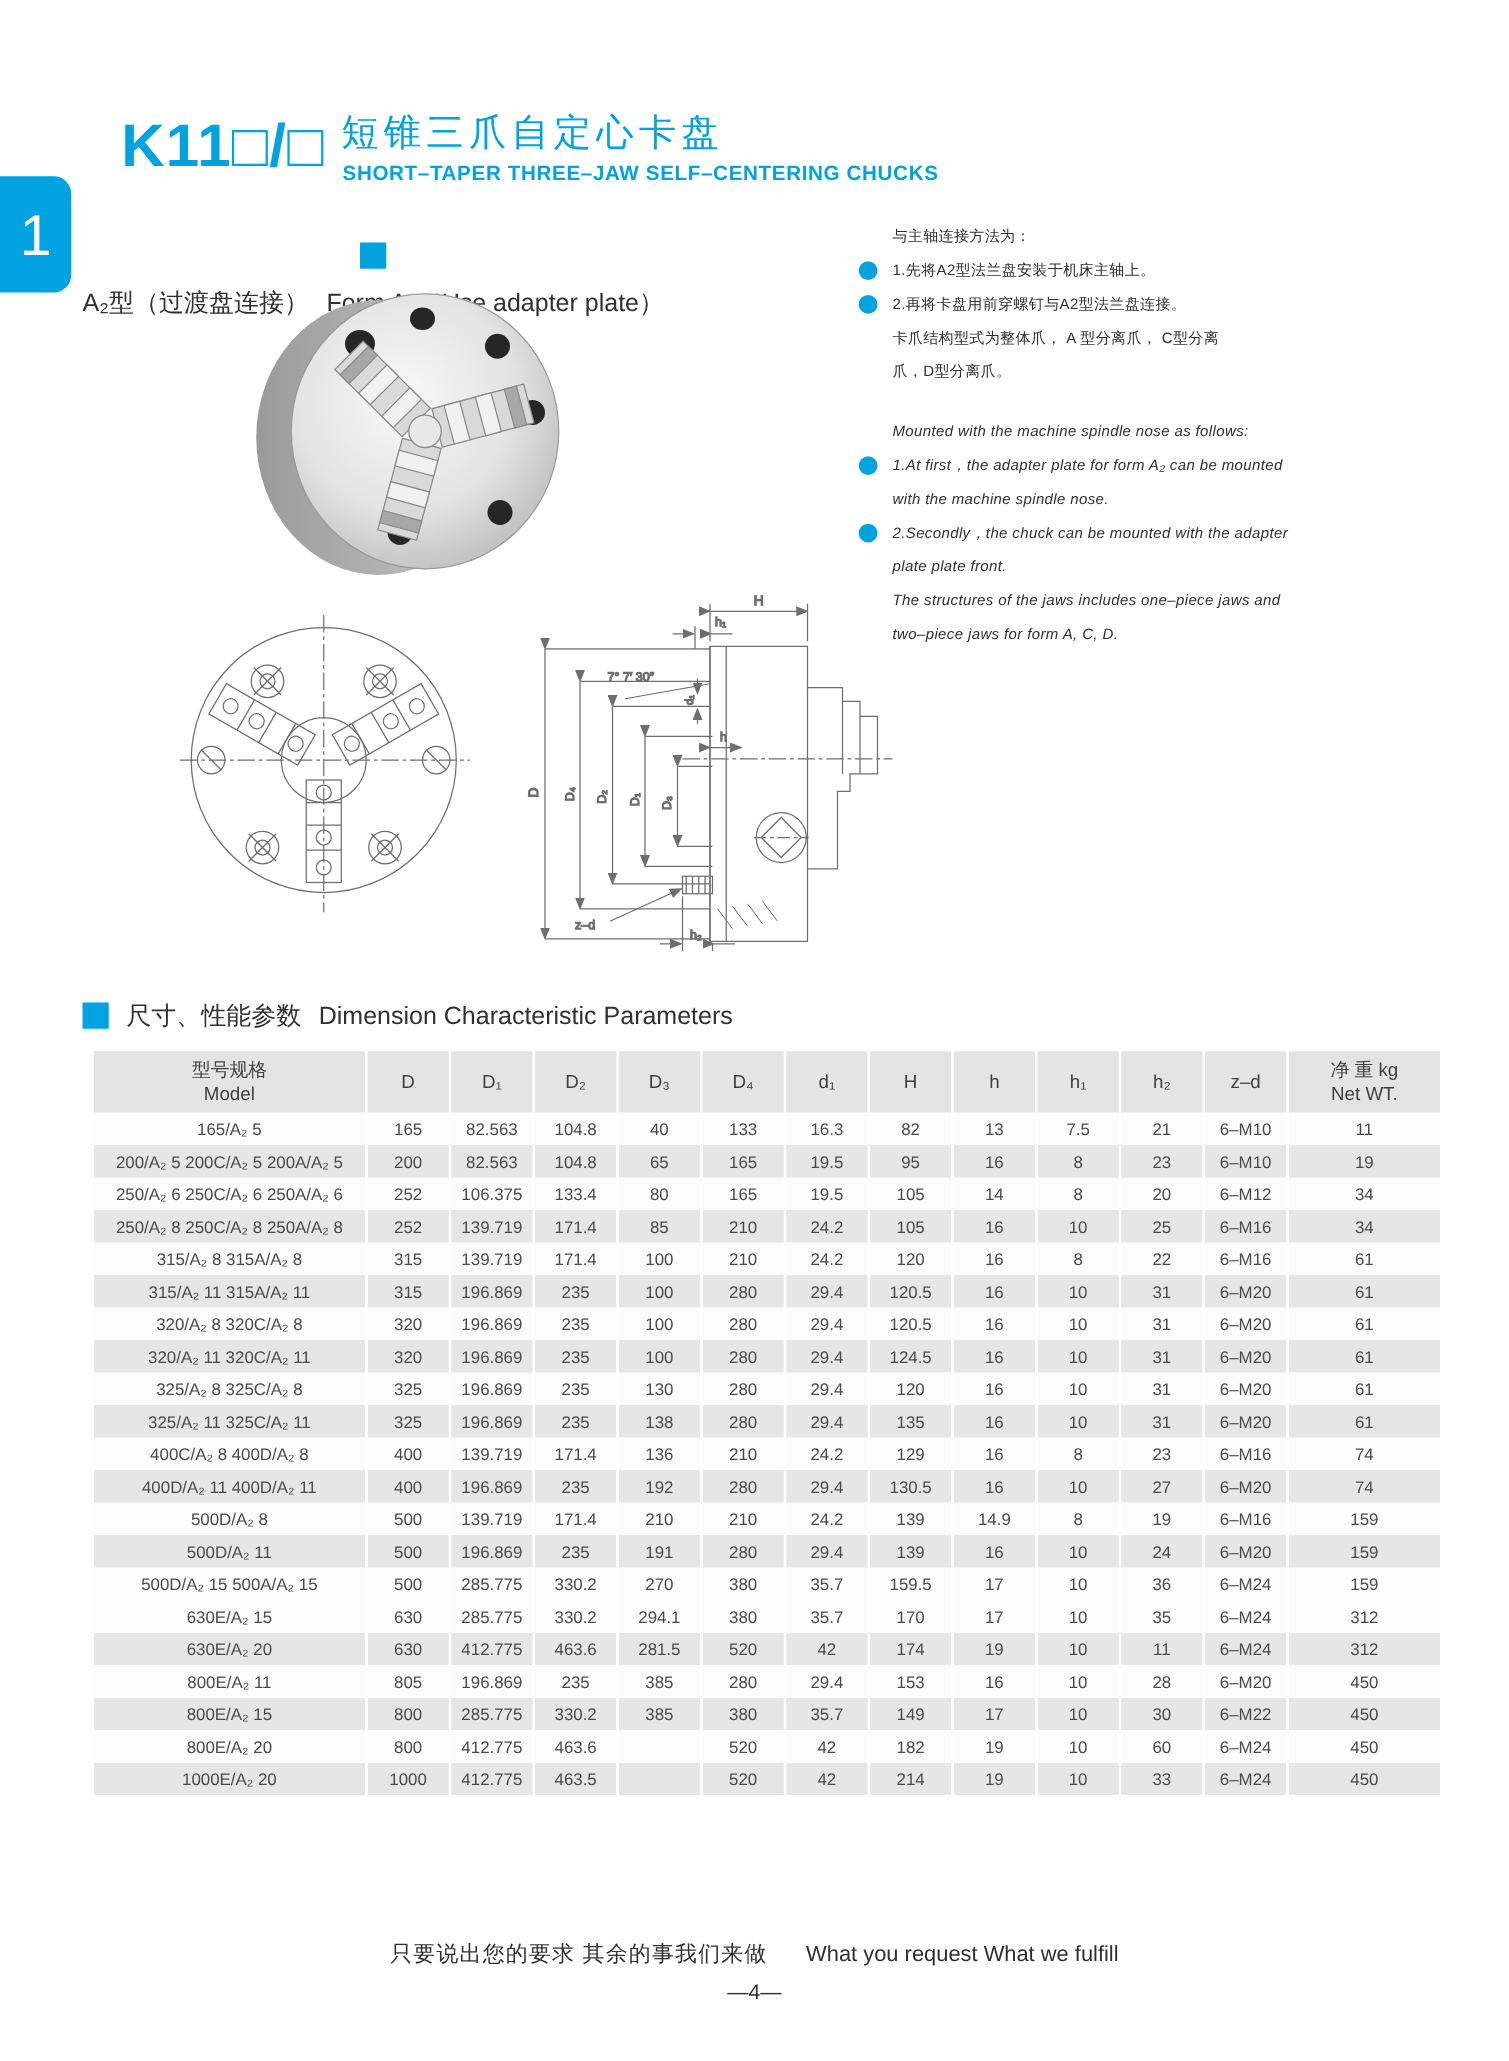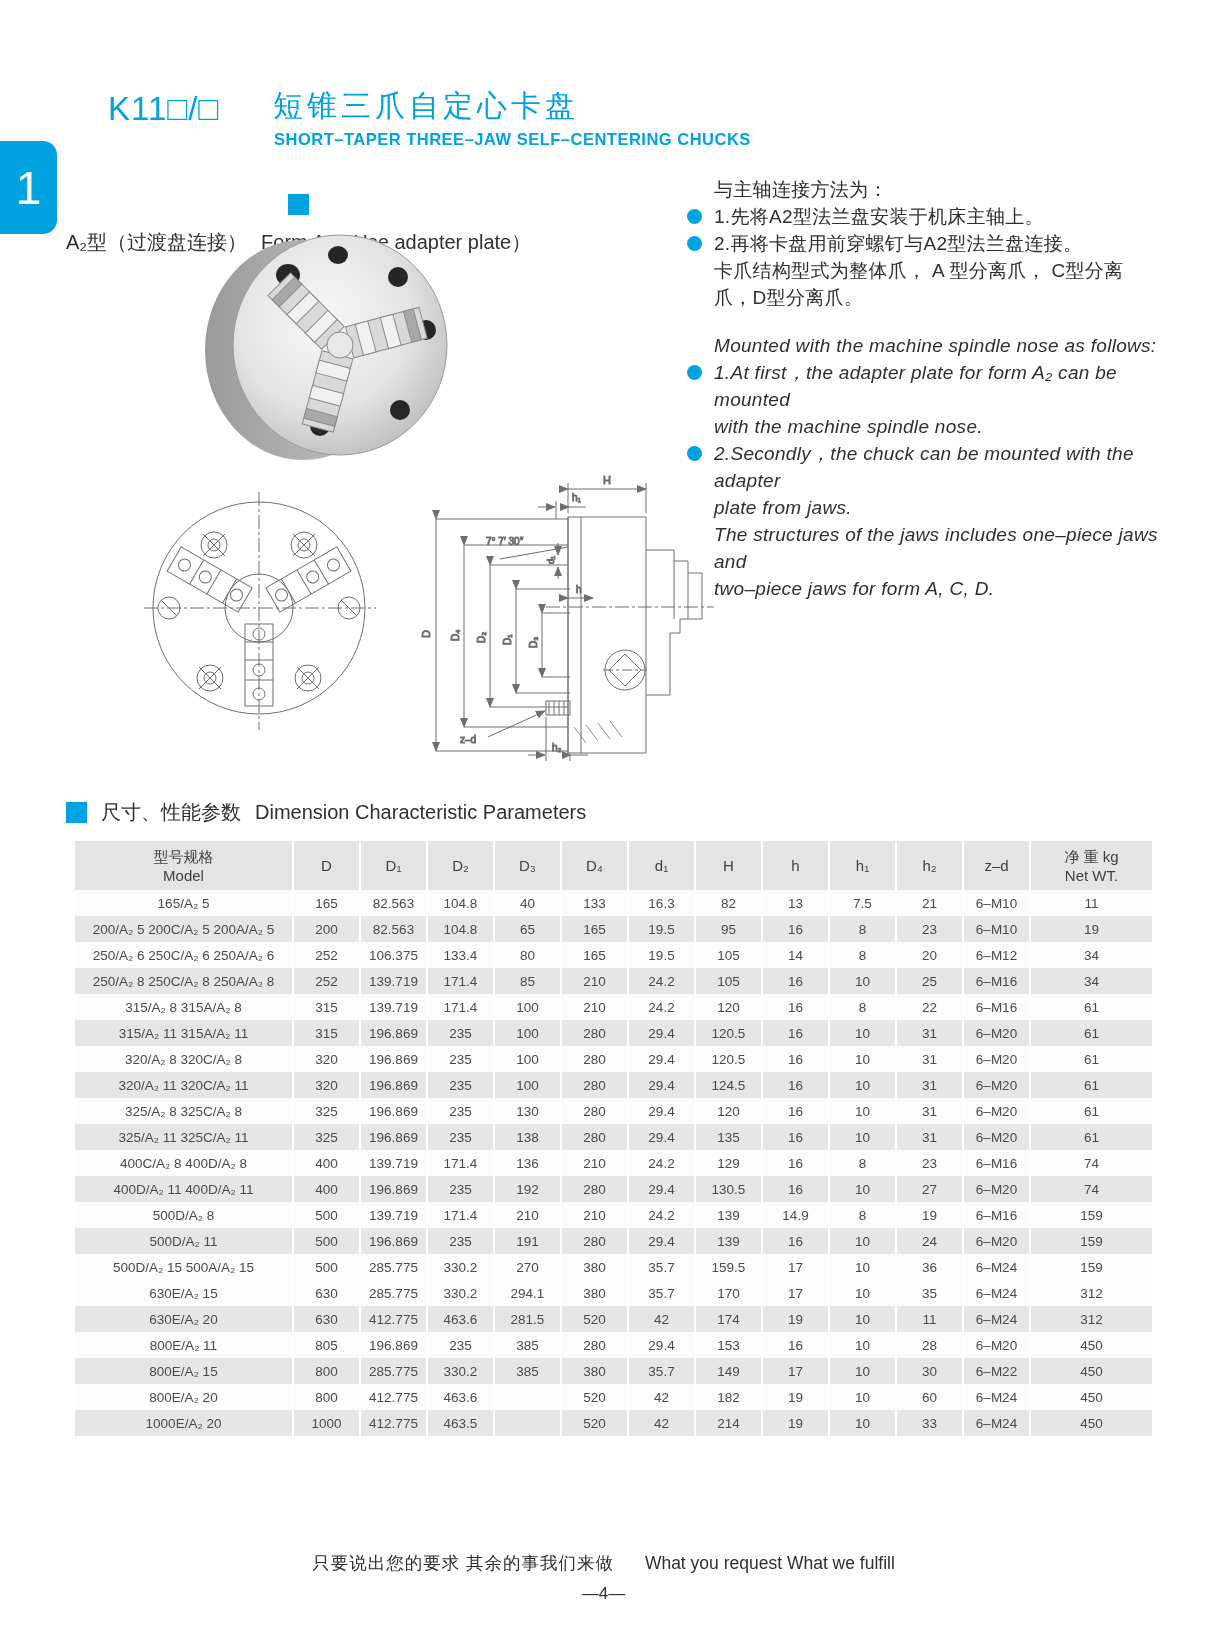--- a/index.html
+++ b/index.html
@@ -6,33 +6,33 @@
   body{width:1207px;height:1649px;position:relative;overflow:hidden;
        font-family:"Liberation Sans","DejaVu Sans",sans-serif;color:#3c3c3c;}
   .abs{position:absolute;}
 
   
   .chapter-tab{left:0;top:141px;width:57px;height:93px;background:var(--accent);
     border-radius:0 14px 14px 0;color:#fff;font-size:46px;display:flex;
     align-items:center;justify-content:center;font-weight:400;}
 
   
-  .model-code{left:108px;top:90px;font-size:33px;font-weight:normal;color:var(--accent);letter-spacing:1px;}
+  .model-code{left:97px;top:90px;font-size:48px;font-weight:bold;color:var(--accent);letter-spacing:1px;}
   .title-zh{left:273px;top:86px;font-size:30px;font-weight:normal;color:var(--accent);letter-spacing:4px;}
   .title-en{left:274px;top:130px;font-size:16.5px;color:var(--accent);letter-spacing:.5px;font-weight:bold;}
 
   .sec-head{display:flex;align-items:center;gap:14px;}
   .sq{width:21px;height:21px;background:var(--accent);flex:0 0 auto;}
   .sec-label{font-size:20px;color:#303030;}
   .sec-label .en{margin-left:14px;}
   #sec-a2{left:66px;top:194px;flex-direction:column;}
   #sec-dim{left:66px;top:799px;}
 
   
-  .notes{left:688px;top:176px;width:480px;font-size:19px;line-height:27px;color:#2f2f2f;}
+  .notes{left:688px;top:176px;width:480px;font-size:12px;line-height:27px;color:#2f2f2f;}
   .note-line{position:relative;padding-left:26px;letter-spacing:.3px;}
   .note-line .dot{position:absolute;left:-1px;top:6px;width:15px;height:15px;border-radius:50%;
     background:var(--accent);}
   #notes-en{margin-top:21px;font-style:italic;}
 
   
   .photo{left:200px;top:230px;}
 
   
   .frontview{left:136px;top:480px;}
@@ -80,21 +80,21 @@
       <div class="note-line"><span class="dot"></span>1.先将A2型法兰盘安装于机床主轴上。</div>
       <div class="note-line"><span class="dot"></span>2.再将卡盘用前穿螺钉与A2型法兰盘连接。</div>
       <div class="note-line">卡爪结构型式为整体爪， A 型分离爪， C型分离</div>
       <div class="note-line">爪，D型分离爪。</div>
     </div>
   <div id="notes-en">
       <div class="note-line">Mounted with the machine spindle nose as follows:</div>
       <div class="note-line"><span class="dot"></span>1.At first，the adapter plate for form A₂ can be mounted</div>
       <div class="note-line">with the machine spindle nose.</div>
       <div class="note-line"><span class="dot"></span>2.Secondly，the chuck can be mounted with the adapter</div>
-      <div class="note-line">plate from jaws.</div>
+      <div class="note-line">plate plate front.</div>
       <div class="note-line">The structures of the jaws includes one–piece jaws and</div>
       <div class="note-line">two–piece jaws for form A, C, D.</div>
     </div>
 </div>
 
 <svg class="abs photo" width="270" height="238" viewBox="0 0 270 238">
   <defs>
     <radialGradient id="faceG" cx="42%" cy="38%" r="75%">
       <stop offset="0%" stop-color="#f8f8f8"></stop>
         <stop offset="55%" stop-color="#e3e3e3"></stop>

